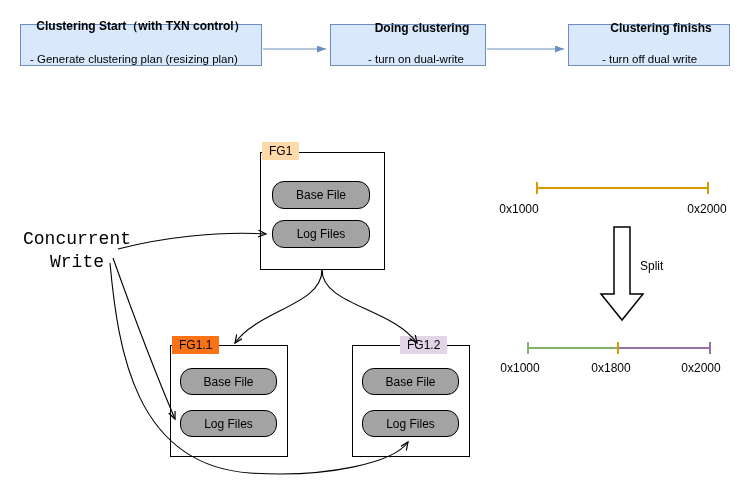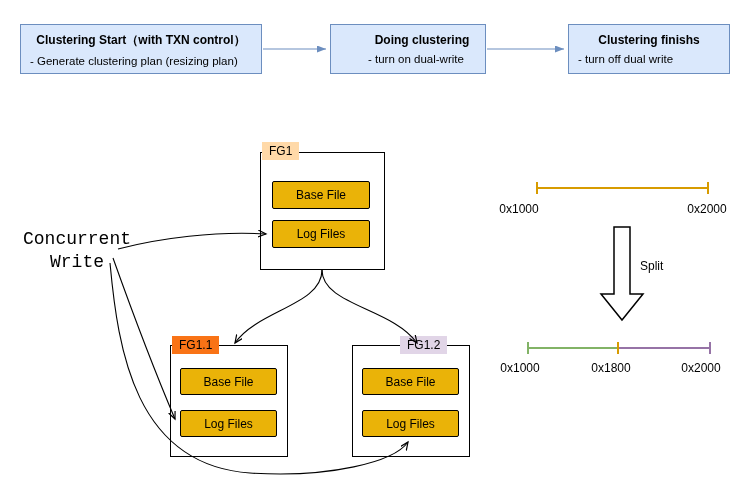--- a/index.html
+++ b/index.html
@@ -1,27 +1,27 @@
 <!DOCTYPE html>
 <html><head>
 <meta charset="utf-8">
 <style>
   html,body{margin:0;padding:0;background:#ffffff;}
   body{font-family:"Liberation Sans","DejaVu Sans",sans-serif;color:#000;}
   .canvas{position:relative;width:751px;height:501px;background:#fff;overflow:hidden;}
 
-  .flow-box{position:absolute;height:50px;border:1px solid #6c8ebf;box-sizing:border-box;
-            display:flex;flex-direction:column;justify-content:center;gap:6px;}
+  .flow-box{position:absolute;height:42px;border:1px solid #6c8ebf;box-sizing:border-box;
+            display:flex;flex-direction:column;justify-content:flex-end;gap:18px;}
   .flow-title{font-size:12px;font-weight:bold;text-align:center;white-space:nowrap;}
   .flow-sub{font-size:11.5px;text-align:left;padding-left:9px;white-space:nowrap;}
 
   .group-box{position:absolute;border:1.5px solid #000;box-sizing:border-box;background:transparent;}
   .tag{position:absolute;font-size:12px;padding:2px 7px;box-sizing:border-box;white-space:nowrap;}
-  .file-box{position:absolute;height:28px;border:1px solid #000;background:#eab308;box-sizing:border-box;
-            display:flex;align-items:center;justify-content:center;font-size:12px;border-radius:2px;}
+  .file-box{position:absolute;height:28px;border:1px solid #000;background:#a3a3a3;box-sizing:border-box;
+            display:flex;align-items:center;justify-content:center;font-size:12px;border-radius:12px;}
 
   .annotation{position:absolute;font-size:18px;text-align:center;line-height:1.25;font-family:Liberation Mono, monospace;}
   .range-label{position:absolute;font-size:12px;transform:translateX(-50%);white-space:nowrap;}
   .split-label{position:absolute;font-size:12px;}
   svg.overlay{position:absolute;left:0;top:0;pointer-events:none;}
 </style>
 </head>
 <body>
 
 <div class="canvas">
@@ -29,21 +29,21 @@
   <div class="flow-box" style="left: 20px; top: 24px; width: 242px; background: rgb(218, 232, 252); border-color: rgb(108, 142, 191);">
     <div class="flow-title">Clustering Start（with TXN control）</div>
     <div class="flow-sub">- Generate clustering plan (resizing plan)</div>
   </div>
 
   <div class="flow-box" style="left: 330px; top: 24px; width: 156px; background: rgb(218, 232, 252); border-color: rgb(108, 142, 191); padding-left: 28px;">
     <div class="flow-title">Doing clustering</div>
     <div class="flow-sub">- turn on dual-write</div>
   </div>
 
-  <div class="flow-box" style="left: 568px; top: 24px; width: 162px; background: rgb(218, 232, 252); border-color: rgb(108, 142, 191);">
+  <div class="flow-box" style="left: 568px; top: 24px; width: 162px; background: rgb(218, 232, 252); border-color: rgb(108, 142, 191); padding-left: 24px;">
     <div class="flow-title">Clustering finishs</div>
     <div class="flow-sub">- turn off dual write</div>
   </div>
 
   <div class="group-box" style="left:260px;top:152px;width:125px;height:118px;"></div>
   <div class="tag" style="left: 262px; top: 142px; background: rgb(255, 217, 168);">FG1</div>
   <div class="file-box" style="left:272px;top:181px;width:98px;">Base File</div>
   <div class="file-box" style="left:272px;top:220px;width:98px;">Log Files</div>
 
   <div class="group-box" style="left:170px;top:345px;width:118px;height:112px;"></div>

